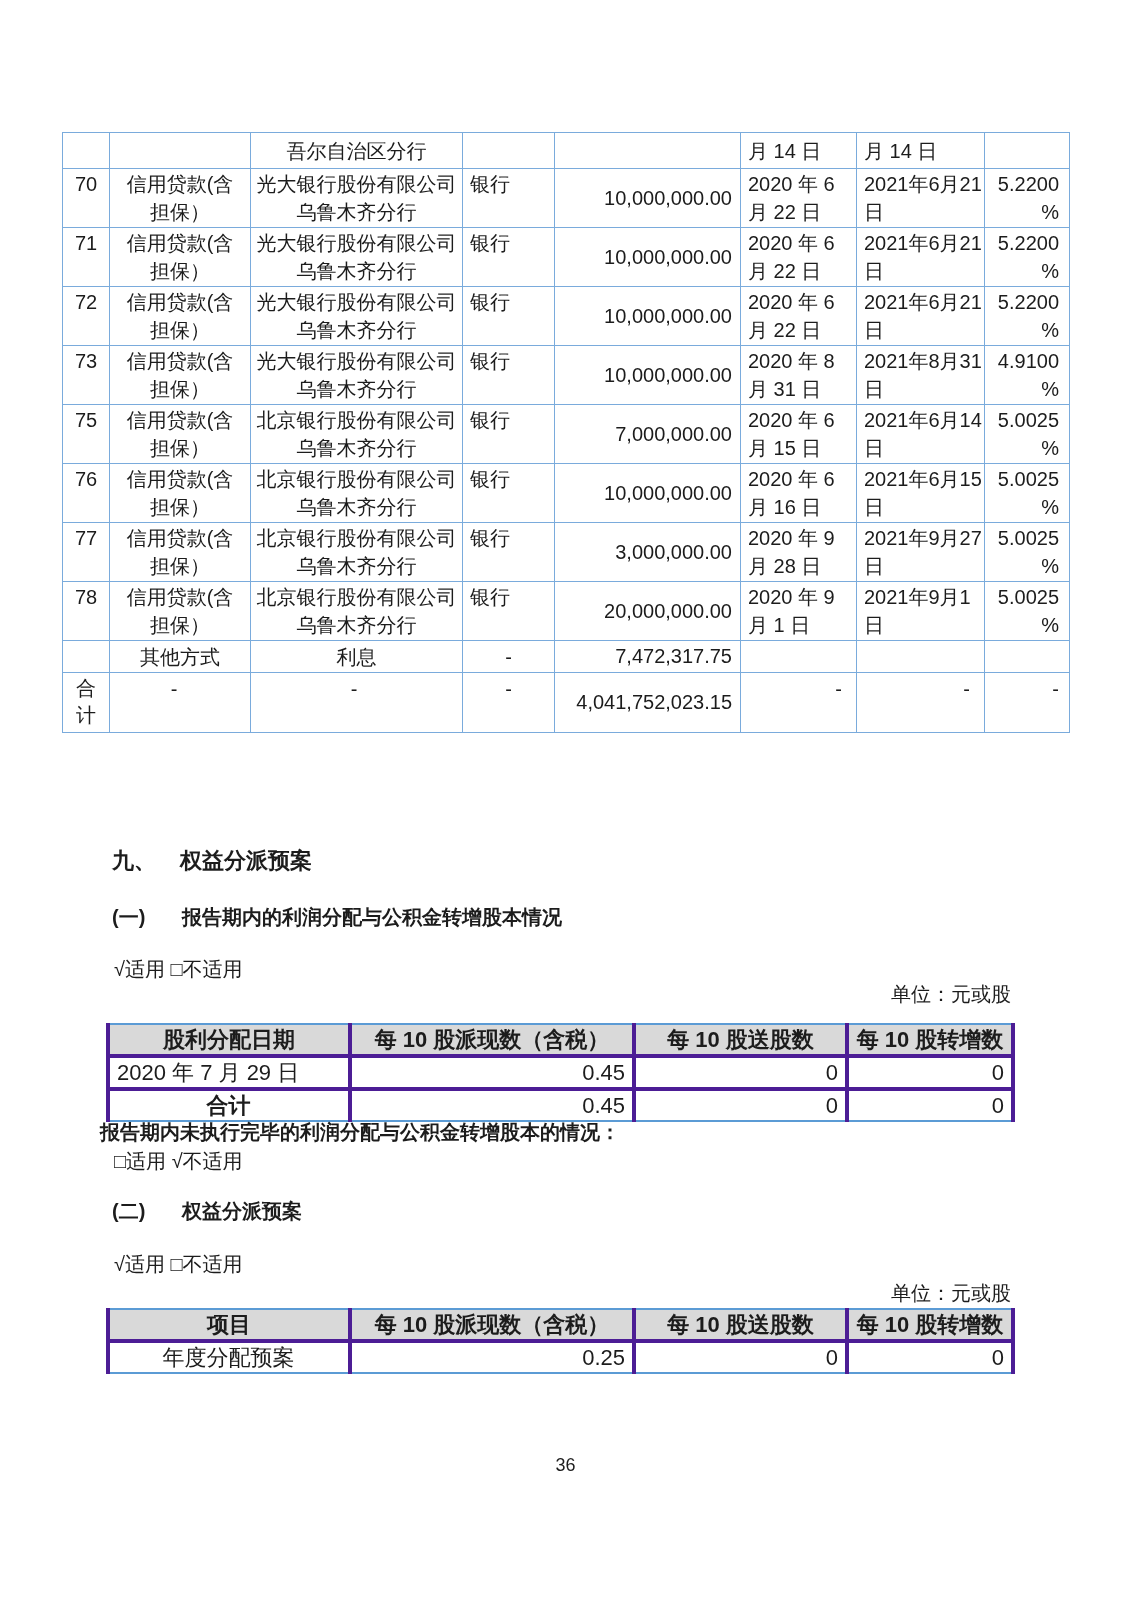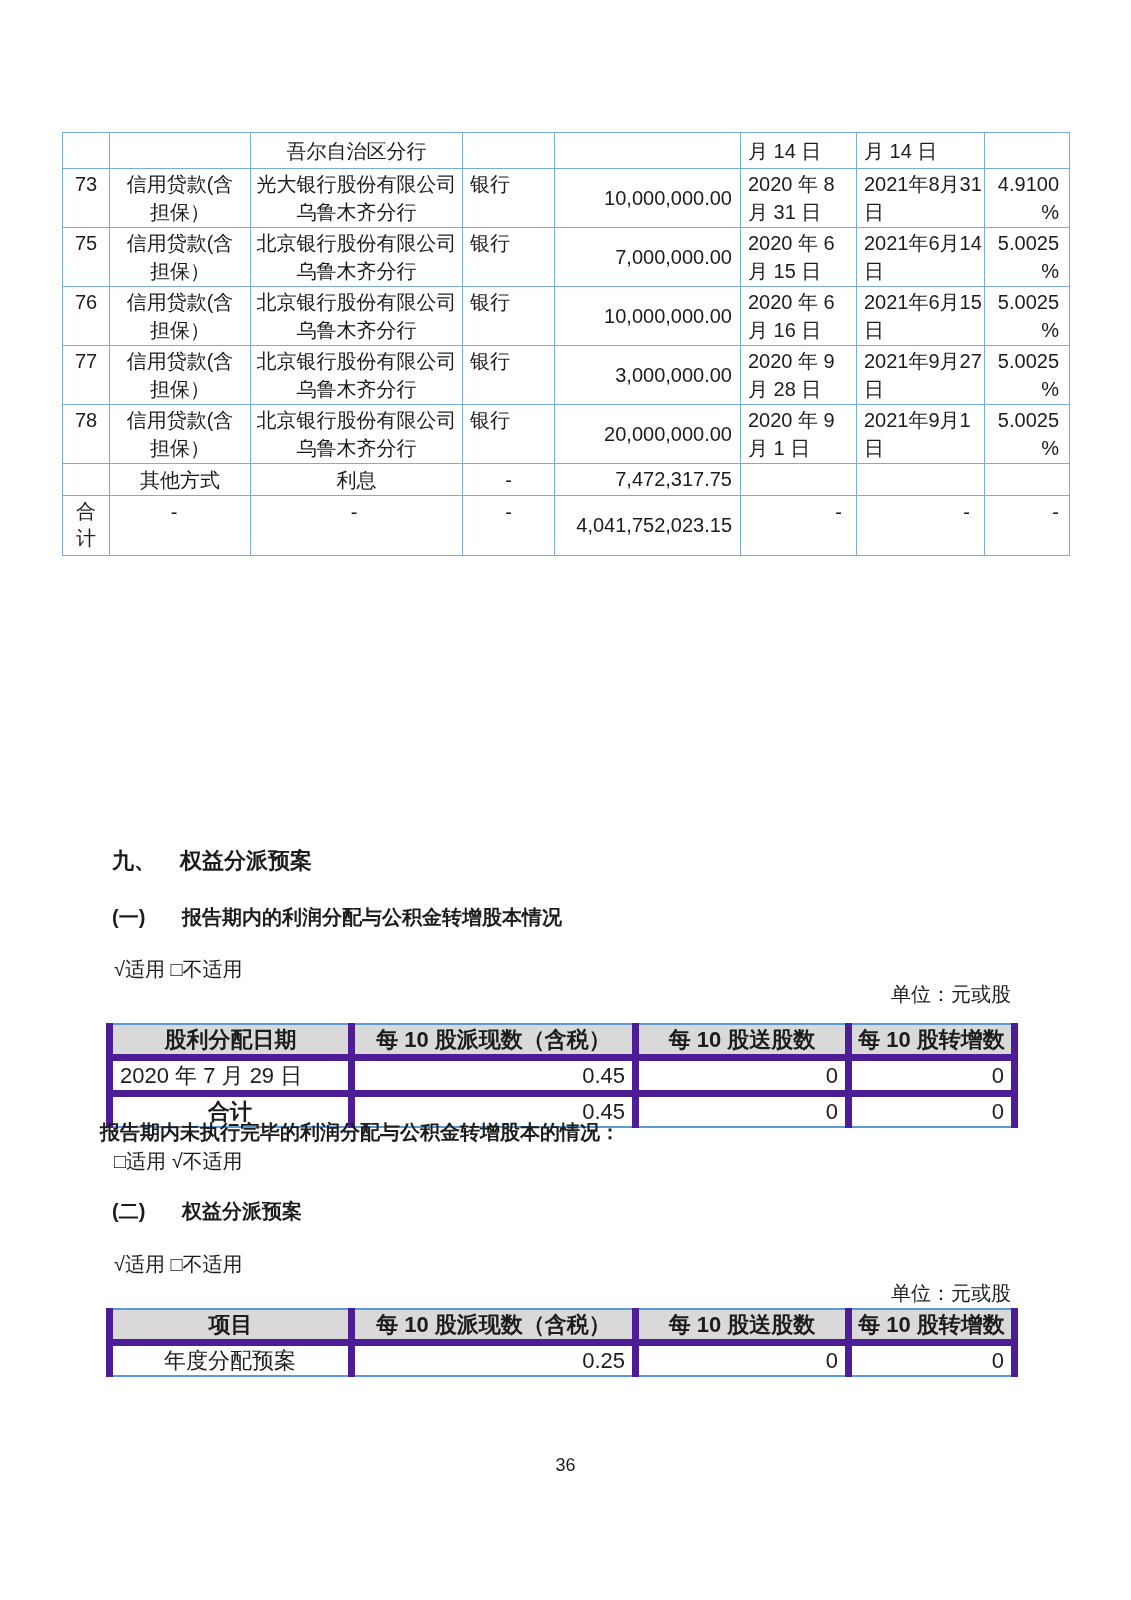--- a/index.html
+++ b/index.html
@@ -45,21 +45,21 @@
   .h2 .num{width:70px;flex:none;}
   .applicable{left:114px;font-size:20px;}
   .unit{left:106px;width:905px;text-align:right;font-size:20px;}
   .note{left:100px;font-size:20px;font-weight:bold;}
   
   .dtable{
     position:absolute;left:106px;width:905px;
     border-collapse:collapse;table-layout:fixed;
     font-size:22px;line-height:27px;
   }
-  .dtable th,.dtable td{border:7px solid #4c1d95;overflow:hidden;}
+  .dtable th,.dtable td{border:4px solid #4c1d95;overflow:hidden;}
   .dtable thead tr{height:29px;}
   .dtable thead th{background:#d9d9d9;font-weight:bold;text-align:center;
     border-top:2px solid #5b9bd5;}
   .dtable tbody tr{height:33px;}
   .dtable tbody td.c0{text-align:left;padding-left:7px;}
   .dtable tbody td.c1,.dtable tbody td.c2,.dtable tbody td.c3{text-align:right;padding-right:7px;}
   .dtable tbody tr:last-child td{border-bottom:2px solid #5b9bd5;}
   #dividend-table tbody tr:last-child{height:29px;}
   #dividend-table tbody tr:last-child td.c0{text-align:center;font-weight:bold;padding-left:0;}
   #proposal-table tbody tr{height:31px;}
@@ -89,20 +89,50 @@
         <td class="c2">吾尔自治区分行</td>
         <td class="c3"></td>
         <td class="c4"></td>
         <td class="c5">月 14 日</td>
         <td class="c6">月 14 日</td>
         <td class="c7"></td>
       </tr>
     </tbody>
     <tbody class="main">
         <tr>
+          <td class="c0">70</td>
+          <td class="c1">信用贷款(含担保）</td>
+          <td class="c2">光大银行股份有限公司乌鲁木齐分行</td>
+          <td class="c3">银行</td>
+          <td class="c4">10,000,000.00</td>
+          <td class="c5">2020 年 6 月 22 日</td>
+          <td class="c6">2021年6月21 日</td>
+          <td class="c7">5.2200%</td>
+        </tr>
+        <tr>
+          <td class="c0">71</td>
+          <td class="c1">信用贷款(含担保）</td>
+          <td class="c2">光大银行股份有限公司乌鲁木齐分行</td>
+          <td class="c3">银行</td>
+          <td class="c4">10,000,000.00</td>
+          <td class="c5">2020 年 6 月 22 日</td>
+          <td class="c6">2021年6月21 日</td>
+          <td class="c7">5.2200%</td>
+        </tr>
+        <tr>
+          <td class="c0">72</td>
+          <td class="c1">信用贷款(含担保）</td>
+          <td class="c2">光大银行股份有限公司乌鲁木齐分行</td>
+          <td class="c3">银行</td>
+          <td class="c4">10,000,000.00</td>
+          <td class="c5">2020 年 6 月 22 日</td>
+          <td class="c6">2021年6月21 日</td>
+          <td class="c7">5.2200%</td>
+        </tr>
+        <tr>
           <td class="c0">73</td>
           <td class="c1">信用贷款(含担保）</td>
           <td class="c2">光大银行股份有限公司乌鲁木齐分行</td>
           <td class="c3">银行</td>
           <td class="c4">10,000,000.00</td>
           <td class="c5">2020 年 8 月 31 日</td>
           <td class="c6">2021年8月31 日</td>
           <td class="c7">4.9100%</td>
         </tr>
         <tr>

